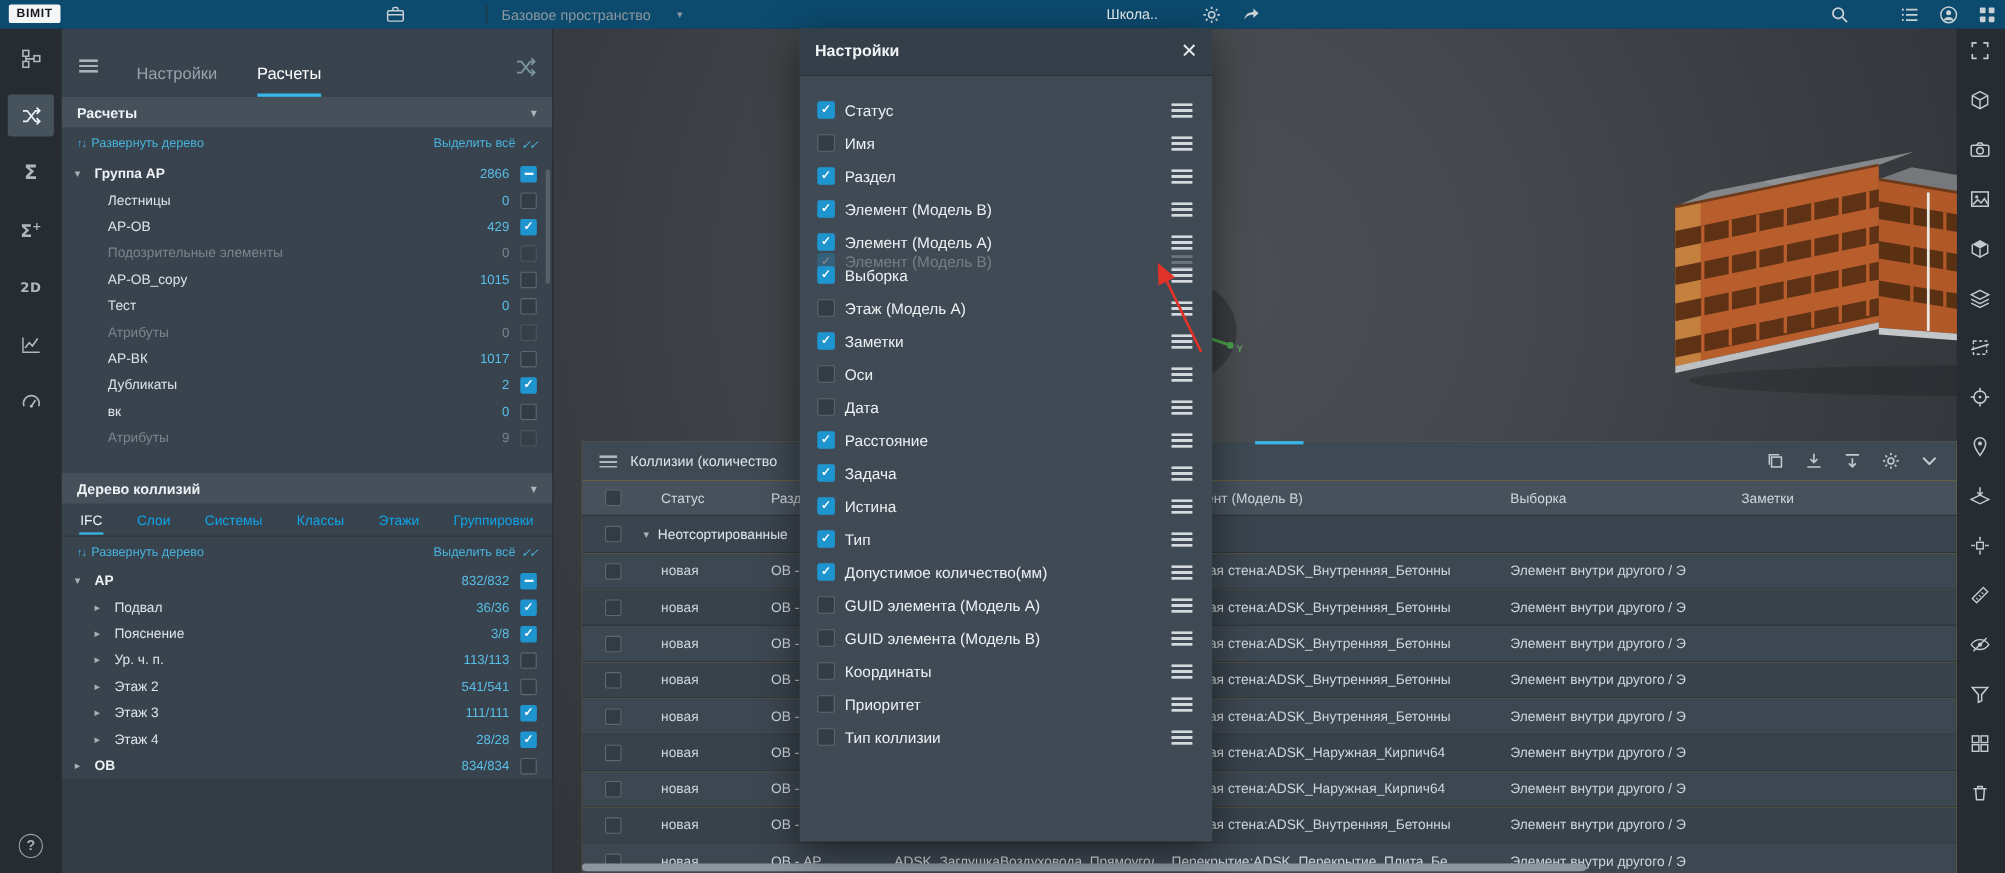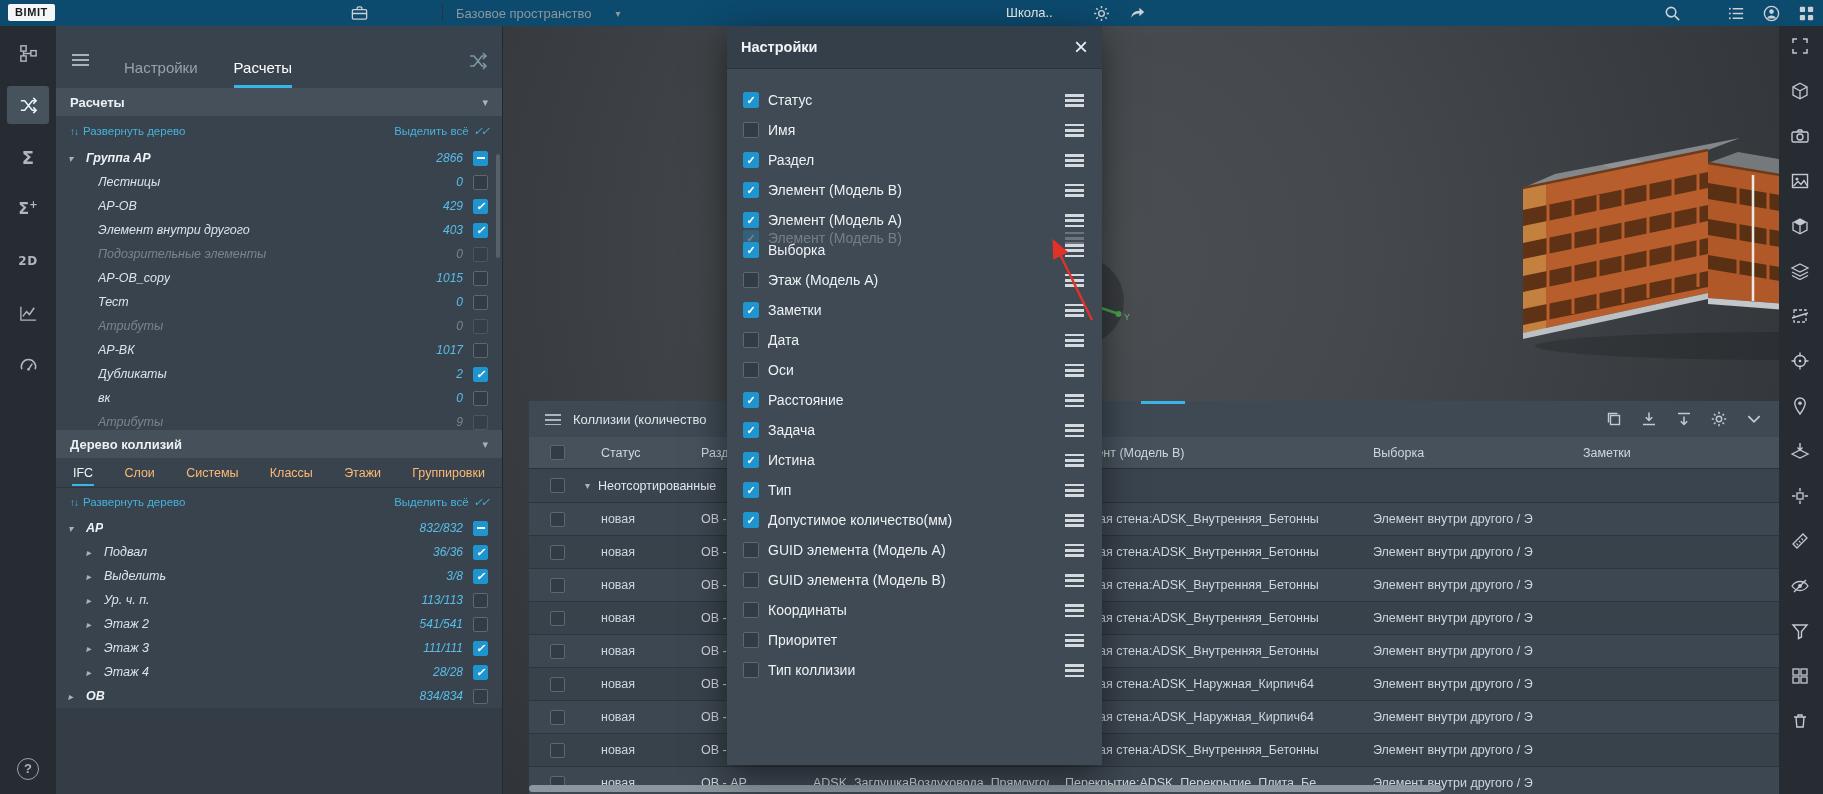--- a/index.html
+++ b/index.html
@@ -42,38 +42,38 @@
   .lp-tab.active::after{content:"";position:absolute;left:0;right:0;bottom:0;height:3px;background:#38b6e7;}
   .lp-link-icon{position:absolute;right:13px;top:24px;width:22px;height:22px;color:#7d96a4;cursor:pointer;}
   .lp-link-icon svg{width:22px;height:22px;}
   .lp-header{height:28px;background:#46505b;display:flex;align-items:center;justify-content:space-between;padding:0 14px;font-size:13px;font-weight:bold;color:#edf1f4;flex:none;cursor:pointer;}
   .lp-header .chev{color:#aab4bc;font-size:11px;font-weight:normal;}
   .lp-controls{height:30px;display:flex;align-items:center;justify-content:space-between;padding:0 14px;background:#39434d;flex:none;}
   .lp-controls.h28{height:28px;}
   .lp-controls .link{color:#46b2dc;font-size:11.5px;display:flex;align-items:center;gap:5px;cursor:pointer;}
   .updown::before{content:"↑↓";font-size:10px;letter-spacing:-1px;}
   .dbl::after{content:"✓✓";letter-spacing:-2px;font-size:11px;}
-  .tree{overflow:hidden;position:relative;flex:none;font-style:italic;}
+  .tree{overflow:hidden;position:relative;flex:none;}
   .tree1{height:284px;}
   .tree2{height:192px;}
   .vscroll{position:absolute;right:2px;top:8px;width:4px;height:104px;background:#566169;border-radius:2px;cursor:pointer;}
   .trw{display:flex;align-items:center;height:24px;padding:0 14px 0 12px;font-size:12.5px;color:#dde3e8;cursor:pointer;}
   .trw .ar{color:#a7b1b9;font-size:10px;width:18px;flex:none;}
   .trw .ar.none{width:12px;}
   .trw .ar.right::after{content:"▸";}
   .trw .ar.down::after{content:"▾";}
   .trw.lvl1{padding-left:30px;}
   .trw.lvl0 .lb{font-weight:bold;color:#eef2f5;}
   .trw .lb{white-space:nowrap;overflow:hidden;}
   .trw .ct{margin-left:auto;color:#58bde7;font-size:12px;flex:none;}
   .trw .cb{margin-left:10px;}
   .trw.dis .lb,.trw.dis .ct{color:#78848e;font-weight:normal;}
   .trw.dis .cb{opacity:.55;}
   .lp-subtabs{height:30px;display:flex;align-items:center;justify-content:space-between;padding:0 16px;border-bottom:1px solid #2d353d;background:#39434d;flex:none;box-sizing:border-box;}
-  .lp-subtab{font-size:12.5px;color:#fdba74;position:relative;padding:6px 1px;cursor:pointer;}
+  .lp-subtab{font-size:12.5px;color:#0ea5e9;position:relative;padding:6px 1px;cursor:pointer;}
   .lp-subtab.active{color:#f0f4f6;}
   .lp-subtab.active::after{content:"";position:absolute;left:0;right:0;bottom:0;height:2px;background:#38b6e7;}
   .lp-fill{flex:1;background:#343d46;}
 
   
   .cb{width:15px;height:15px;border-radius:2px;background:#323c45;border:1px solid #5c6771;display:inline-flex;align-items:center;justify-content:center;flex:none;box-sizing:border-box;cursor:pointer;}
   .cb.checked{background:#1f95cf;border-color:#1f95cf;}
   .cb.checked::after{content:"✓";color:#fff;font-size:11px;font-weight:bold;line-height:1;}
   .cb.indeterminate{background:#1f95cf;border-color:#1f95cf;}
   .cb.indeterminate::after{content:"";width:8px;height:2px;background:#fff;display:block;}
@@ -638,26 +638,20 @@
           <span class="lb">Лестницы</span>
           <span class="ct">0</span>
           <span class="cb unchecked"></span>
         </div>
         <div class="trw lvl1">
           <span class="ar none"></span>
           <span class="lb">АР-ОВ</span>
           <span class="ct">429</span>
           <span class="cb checked"></span>
         </div>
-        <div class="trw lvl1">
-          <span class="ar none"></span>
-          <span class="lb">Элемент внутри другого</span>
-          <span class="ct">403</span>
-          <span class="cb checked"></span>
-        </div>
         <div class="trw lvl1 dis">
           <span class="ar none"></span>
           <span class="lb">Подозрительные элементы</span>
           <span class="ct">0</span>
           <span class="cb unchecked"></span>
         </div>
         <div class="trw lvl1">
           <span class="ar none"></span>
           <span class="lb">АР-ОВ_copy</span>
           <span class="ct">1015</span>
@@ -730,21 +724,21 @@
           <span class="cb indeterminate"></span>
         </div>
         <div class="trw lvl1">
           <span class="ar right"></span>
           <span class="lb">Подвал</span>
           <span class="ct">36/36</span>
           <span class="cb checked"></span>
         </div>
         <div class="trw lvl1">
           <span class="ar right"></span>
-          <span class="lb">Выделить</span>
+          <span class="lb">Пояснение</span>
           <span class="ct">3/8</span>
           <span class="cb checked"></span>
         </div>
         <div class="trw lvl1">
           <span class="ar right"></span>
           <span class="lb">Ур. ч. п.</span>
           <span class="ct">113/113</span>
           <span class="cb unchecked"></span>
         </div>
         <div class="trw lvl1">
@@ -821,26 +815,26 @@
           <span class="lbl">Этаж (Модель A)</span>
           <span class="handle"></span>
         </div>
         <div class="mrow">
           <span class="cb checked"></span>
           <span class="lbl">Заметки</span>
           <span class="handle"></span>
         </div>
         <div class="mrow">
           <span class="cb"></span>
+          <span class="lbl">Оси</span>
+          <span class="handle"></span>
+        </div>
+        <div class="mrow">
+          <span class="cb"></span>
           <span class="lbl">Дата</span>
-          <span class="handle"></span>
-        </div>
-        <div class="mrow">
-          <span class="cb"></span>
-          <span class="lbl">Оси</span>
           <span class="handle"></span>
         </div>
         <div class="mrow">
           <span class="cb checked"></span>
           <span class="lbl">Расстояние</span>
           <span class="handle"></span>
         </div>
         <div class="mrow">
           <span class="cb checked"></span>
           <span class="lbl">Задача</span>

